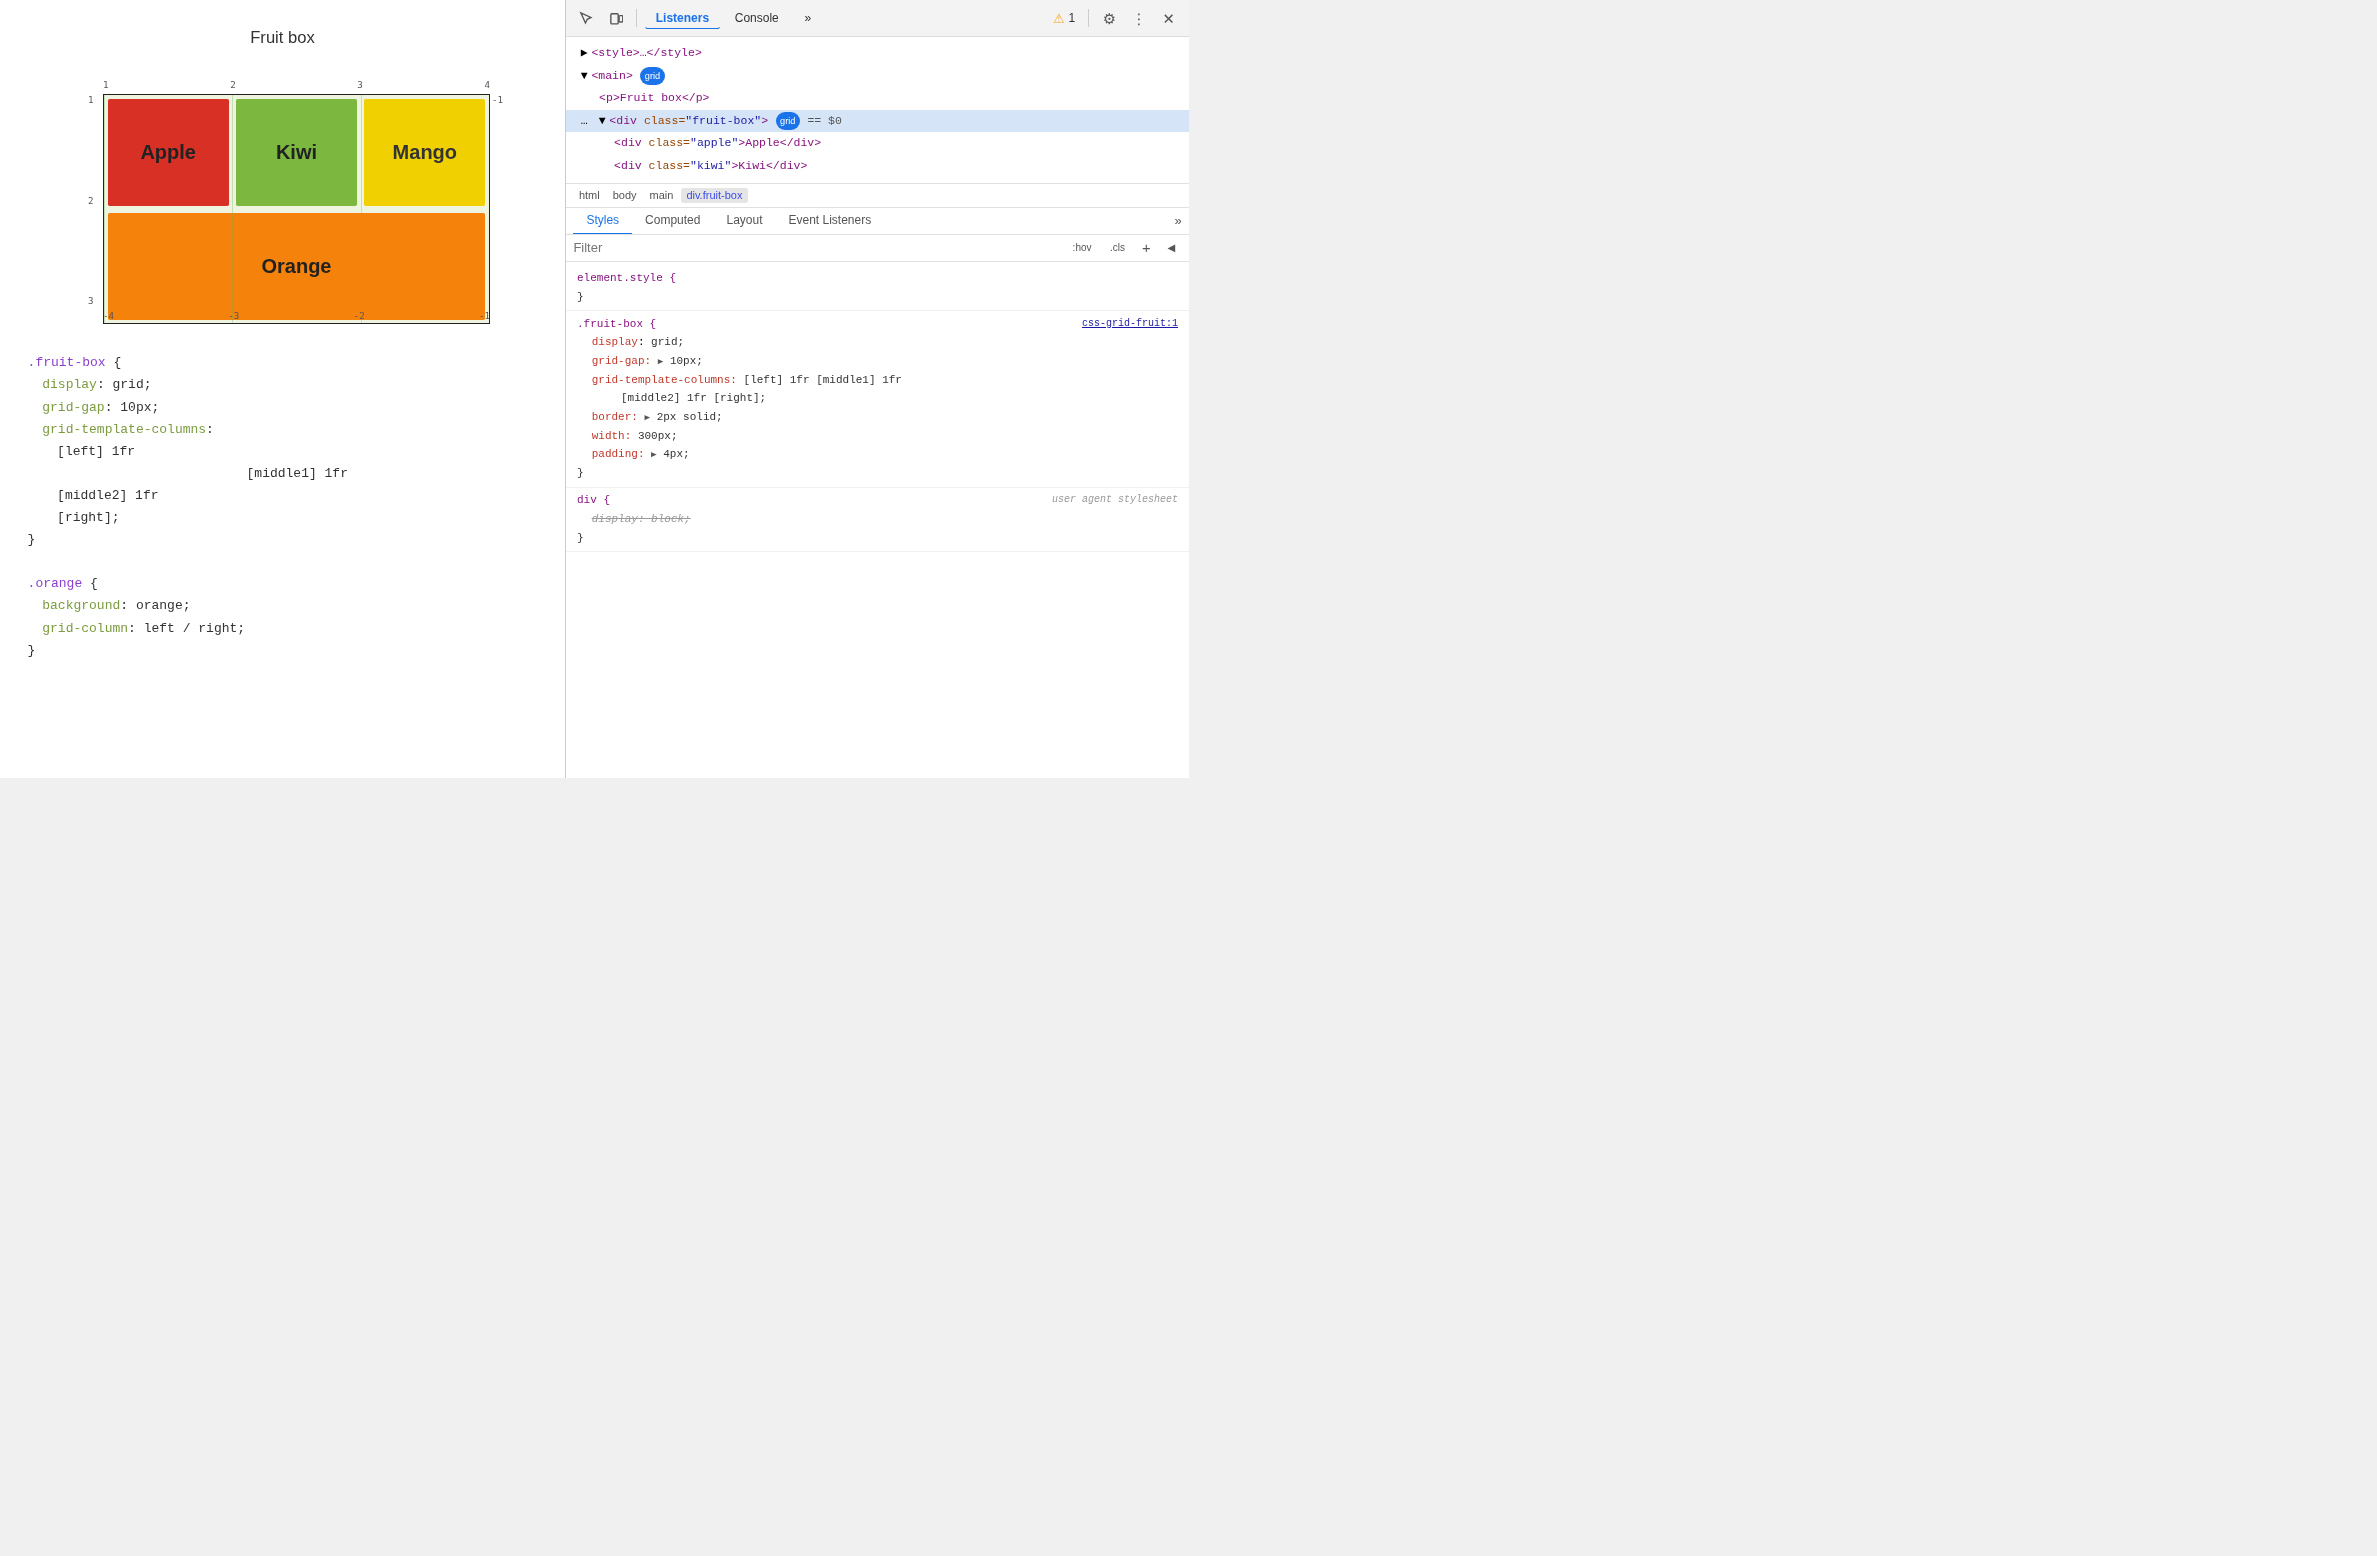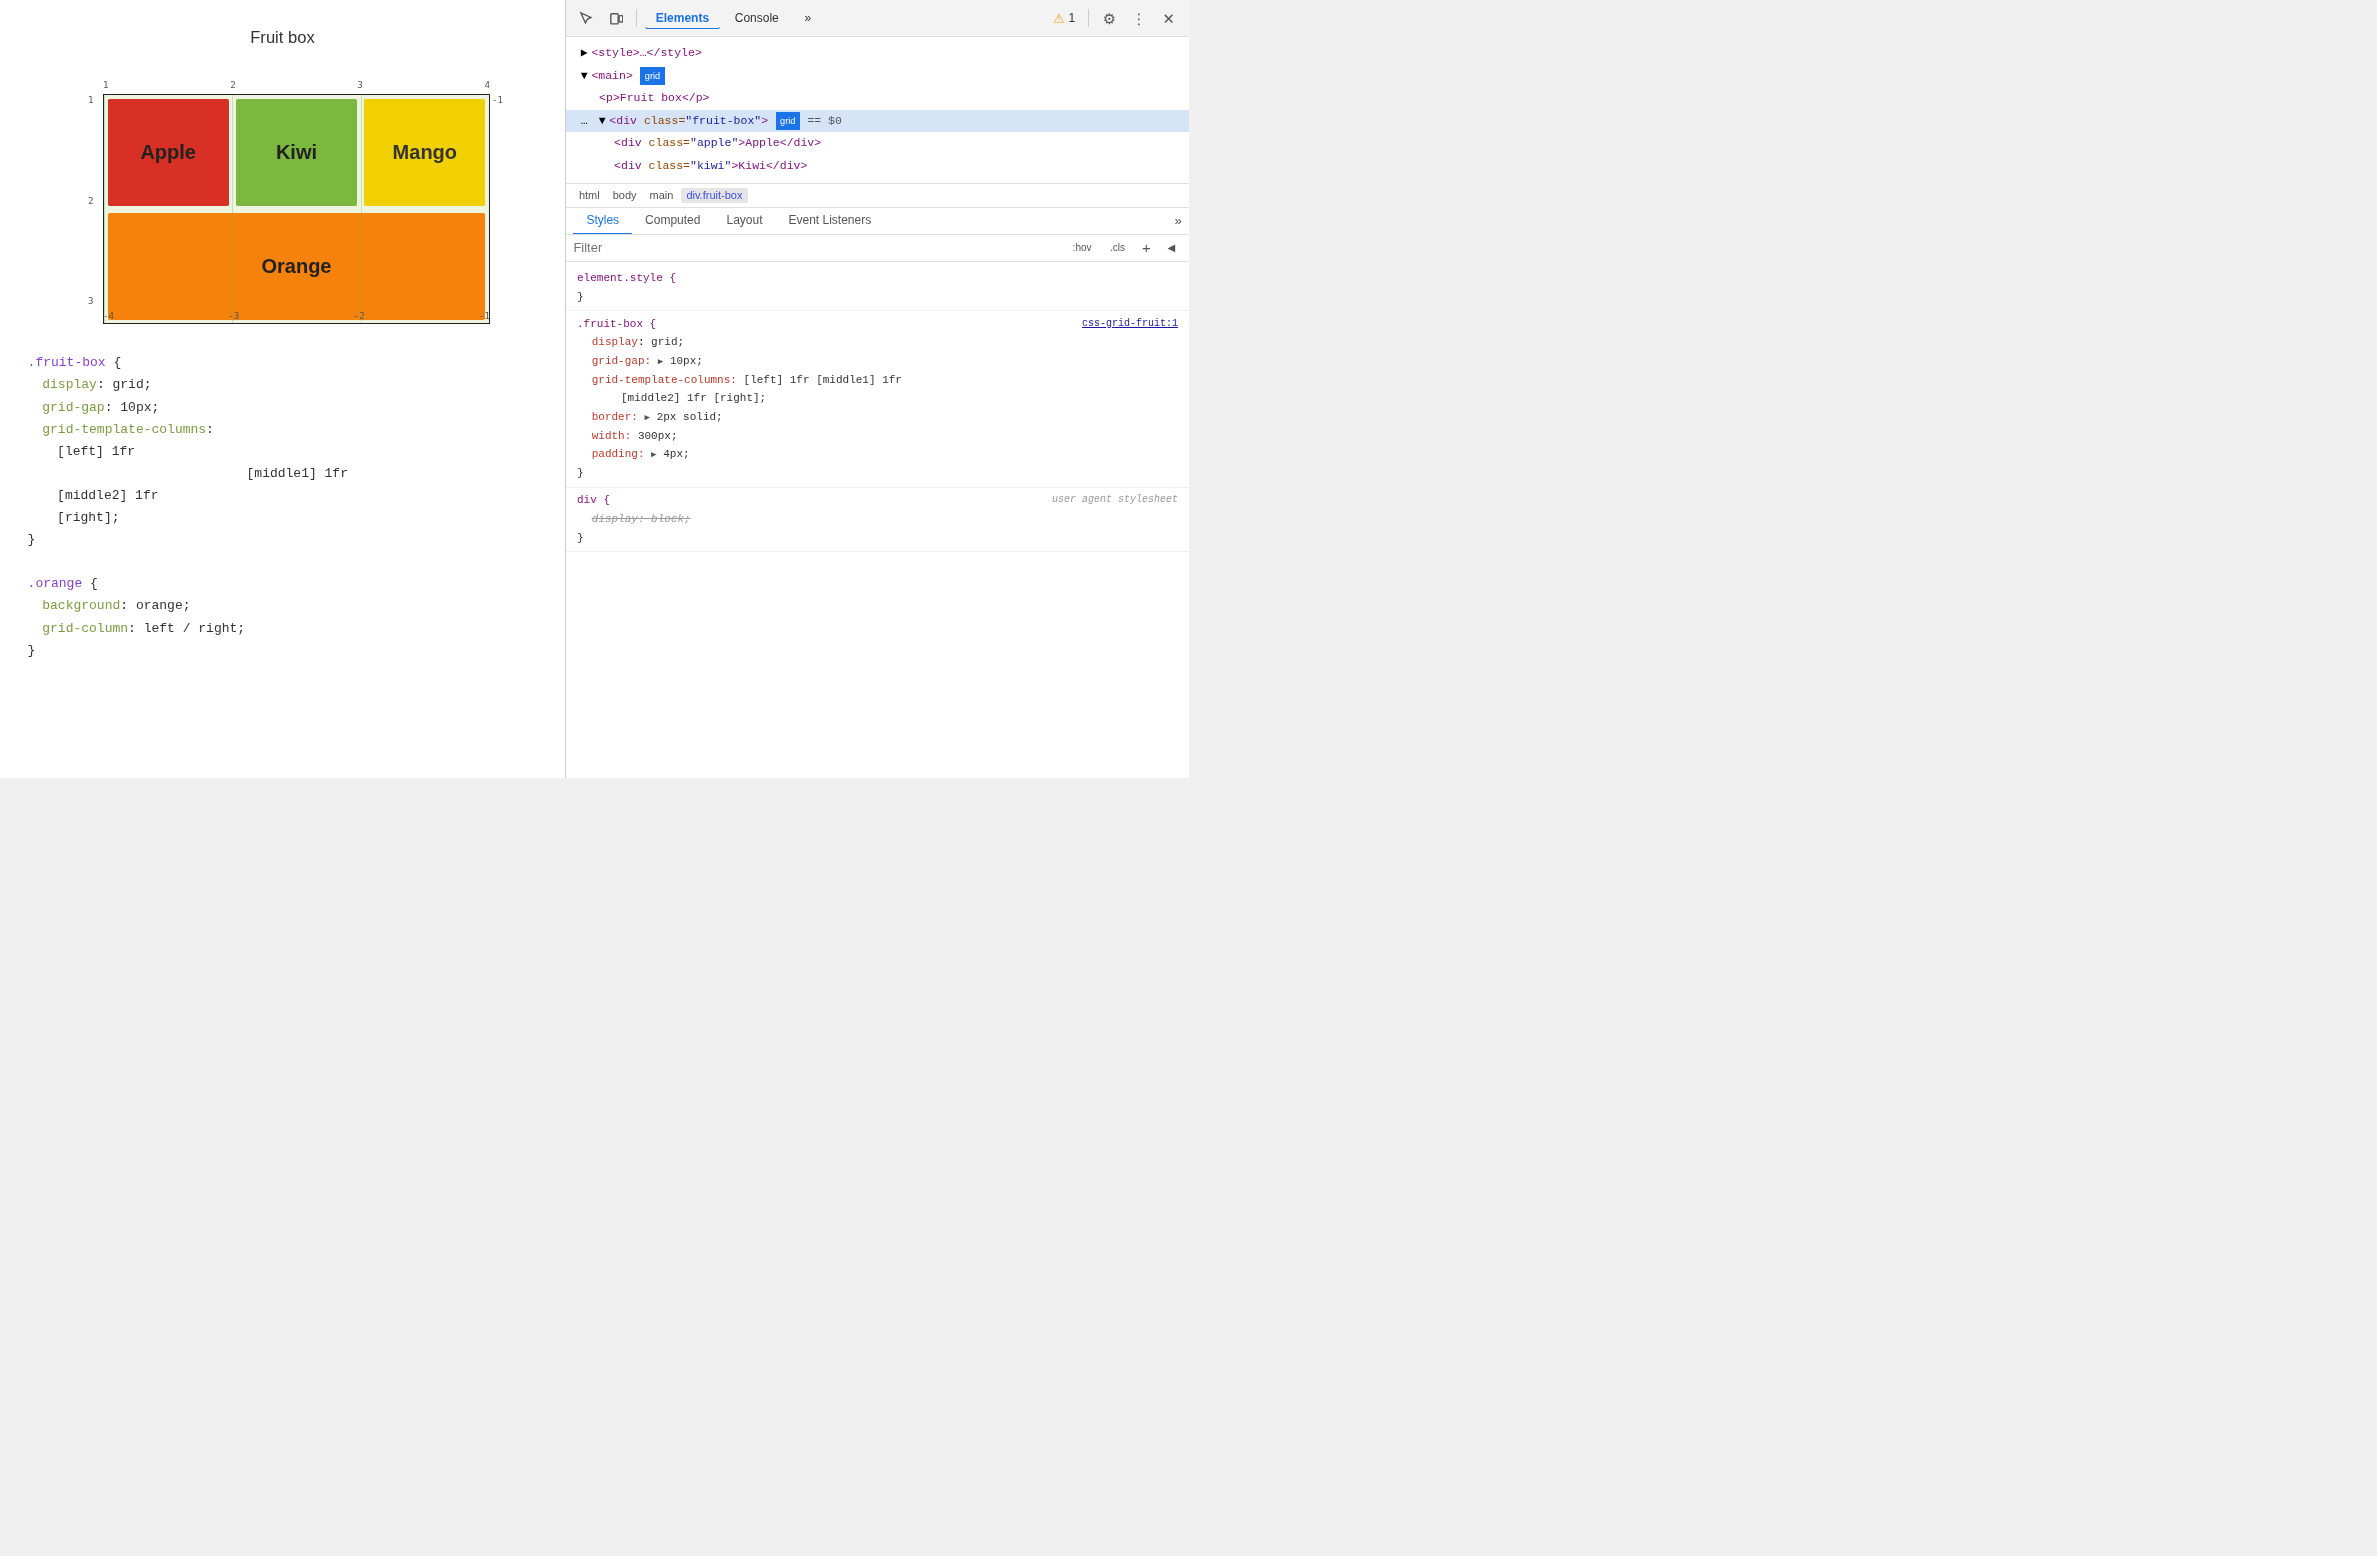--- a/index.html
+++ b/index.html
@@ -195,21 +195,21 @@
 
     .dom-tag { color: #881280; }
     .dom-attr { color: #994500; }
     .dom-attr-val { color: #1a1aa6; }
 
     .grid-badge {
       background: #1a73e8;
       color: white;
       font-size: 9.2px;
       padding: 0.9px 4.6px;
-      border-radius: 0;
+      border-radius: 9px;
       font-family: sans-serif;
       margin-left: 3.7px;
     }
 
     .dollar-zero {
       color: #555;
       margin-left: 3.7px;
     }
 
     
@@ -383,21 +383,21 @@
         <path d="M2 2L7 13L9 9L13 7L2 2Z" stroke="#555" stroke-width="1.5" fill="none"></path>
       </svg>
     </div>
     <div class="toolbar-icon" title="Toggle device toolbar">
       <svg width="14.7" height="14.7" viewBox="0 0 16 16" fill="none">
         <rect x="2" y="3" width="8" height="11" rx="1" stroke="#555" stroke-width="1.5" fill="none"></rect>
         <rect x="11" y="5" width="4" height="7" rx="1" stroke="#555" stroke-width="1.5" fill="none"></rect>
       </svg>
     </div>
     <div class="toolbar-divider"></div>
-    <div class="toolbar-tab" style="font-weight:600;border-bottom:1.8px solid #1a73e8;color:#1a73e8;">Elements</div>
+    <div class="toolbar-tab" style="font-weight:600;border-bottom:1.8px solid #1a73e8;color:#1a73e8;">Listeners</div>
     <div class="toolbar-tab">Console</div>
     <div class="toolbar-tab">»</div>
     <div class="toolbar-spacer"></div>
     <div class="warning-badge">
       <span class="warning-icon">⚠</span>
       <span>1</span>
     </div>
     <div class="toolbar-divider"></div>
     <div class="toolbar-icon">⚙</div>
     <div class="toolbar-icon">⋮</div>

